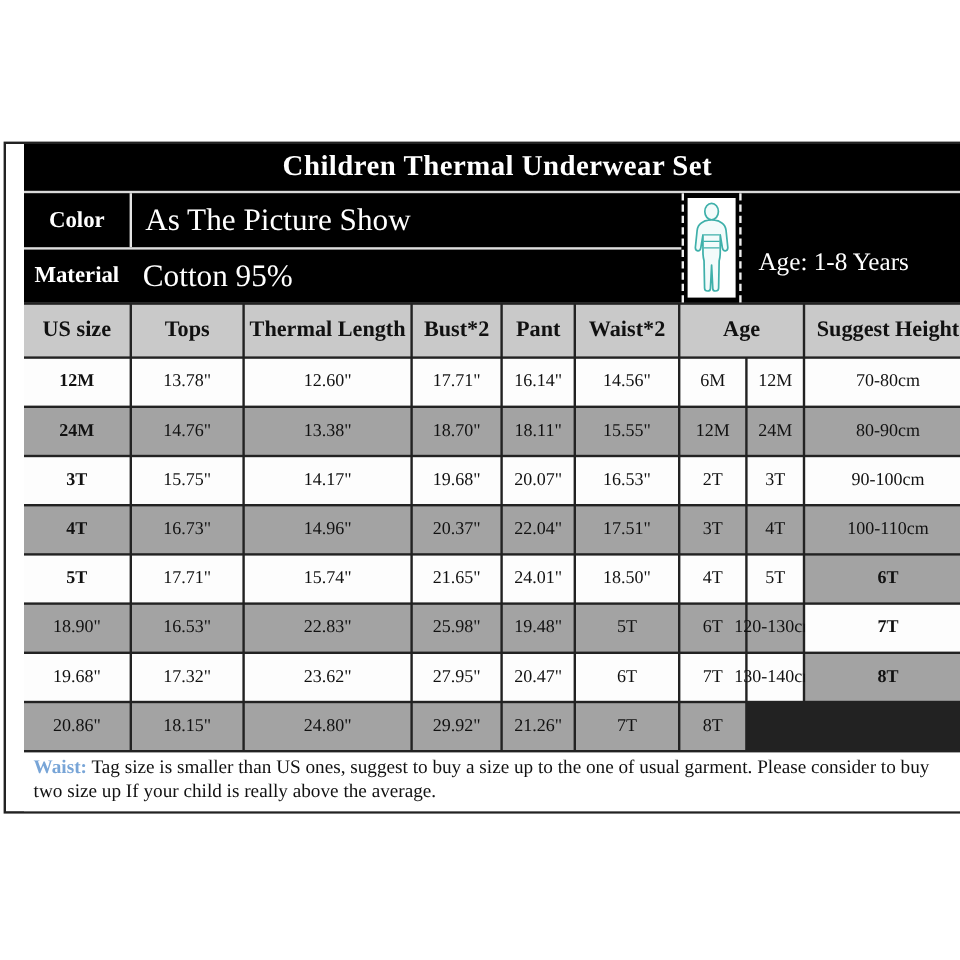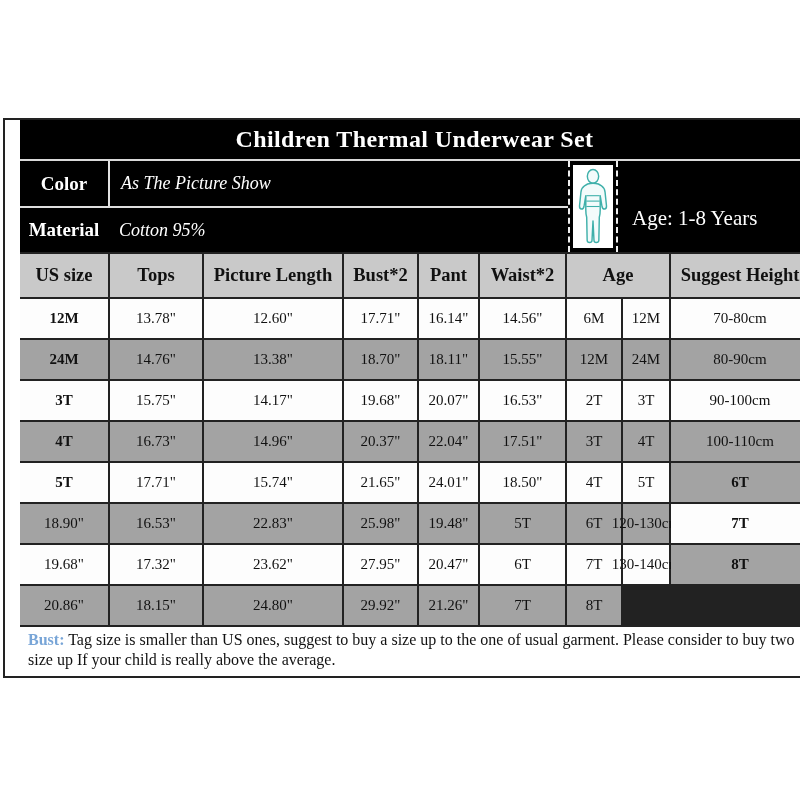--- a/index.html
+++ b/index.html
@@ -18,21 +18,21 @@
     display:flex;align-items:center;justify-content:center;
   }
   .titlebar .t{color:#ffffff;font-weight:bold;font-size:24px;letter-spacing:.4px;}
   
   .info{position:relative;height:91px;background:#000000;color:#ffffff;}
   .inforow{display:flex;align-items:center;}
   .inforow.r1{height:45px;}
   .inforow.r2{height:44px;margin-top:2px;border-radius:22px;}
   .info .lbl{flex:0 0 88px;width:88px;text-align:center;font-weight:bold;font-size:19px;}
   .info .vdiv{flex:0 0 2px;width:2px;align-self:stretch;background:#e3e3e3;}
-  .info .val{font-size:18px;padding-left:11px;white-space:nowrap;font-style:italic;}
+  .info .val{font-size:26px;padding-left:11px;white-space:nowrap;}
   .info .hdiv{position:absolute;left:0;top:45px;width:548px;height:2px;background:#dedede;}
   .figwrap{
     position:absolute;left:548px;top:0;height:91px;width:50px;box-sizing:border-box;
     border-left:2px dashed #efefef;border-right:2px dashed #efefef;
     display:flex;align-items:center;justify-content:center;background:#000;
   }
   .figbox{width:40px;height:83px;background:#ffffff;display:flex;align-items:center;justify-content:center;}
   .agewrap{position:absolute;left:612px;top:0;height:115px;display:flex;align-items:center;
            font-size:21px;color:#ffffff;white-space:nowrap;}
   
@@ -90,21 +90,21 @@
           </g>
         </svg>
       </div>
     </div>
     <div class="agewrap">Age: 1-8 Years</div>
   </div>
 
   <div class="grid">
       <div class="cell head">US size</div>
       <div class="cell head">Tops</div>
-      <div class="cell head">Picture Length</div>
+      <div class="cell head">Thermal Length</div>
       <div class="cell head">Bust*2</div>
       <div class="cell head">Pant</div>
       <div class="cell head">Waist*2</div>
       <div class="cell head" style="grid-column: span 2;">Age</div>
       <div class="cell head">Suggest Height</div>
       <div class="cell rowhead">12M</div>
       <div class="cell">13.78"</div>
       <div class="cell">12.60"</div>
       <div class="cell">17.71"</div>
       <div class="cell">16.14"</div>
@@ -169,17 +169,17 @@
       <div class="cell alt">20.86"</div>
       <div class="cell alt">18.15"</div>
       <div class="cell alt">24.80"</div>
       <div class="cell alt">29.92"</div>
       <div class="cell alt">21.26"</div>
       <div class="cell alt">7T</div>
       <div class="cell alt">8T</div>
     </div>
 
   <div class="note">
-    <span class="nlabel">Bust:</span>
+    <span class="nlabel">Waist:</span>
     <span>Tag size is smaller than US ones, suggest to buy a size up to the one of usual garment. Please consider to buy two size up If your child is really above the average.</span>
   </div>
 
 </div>
 
 </body></html>

